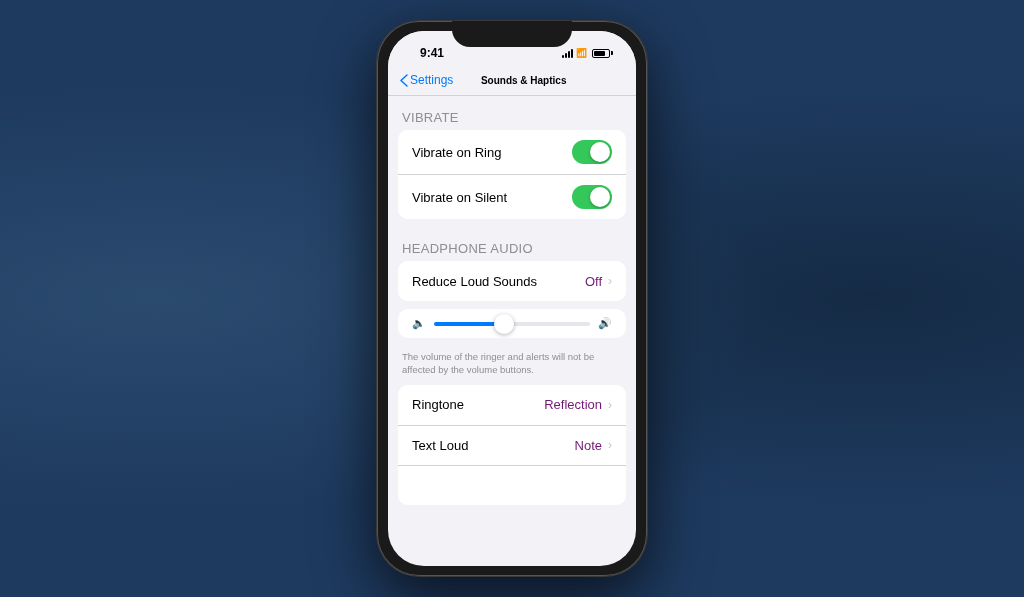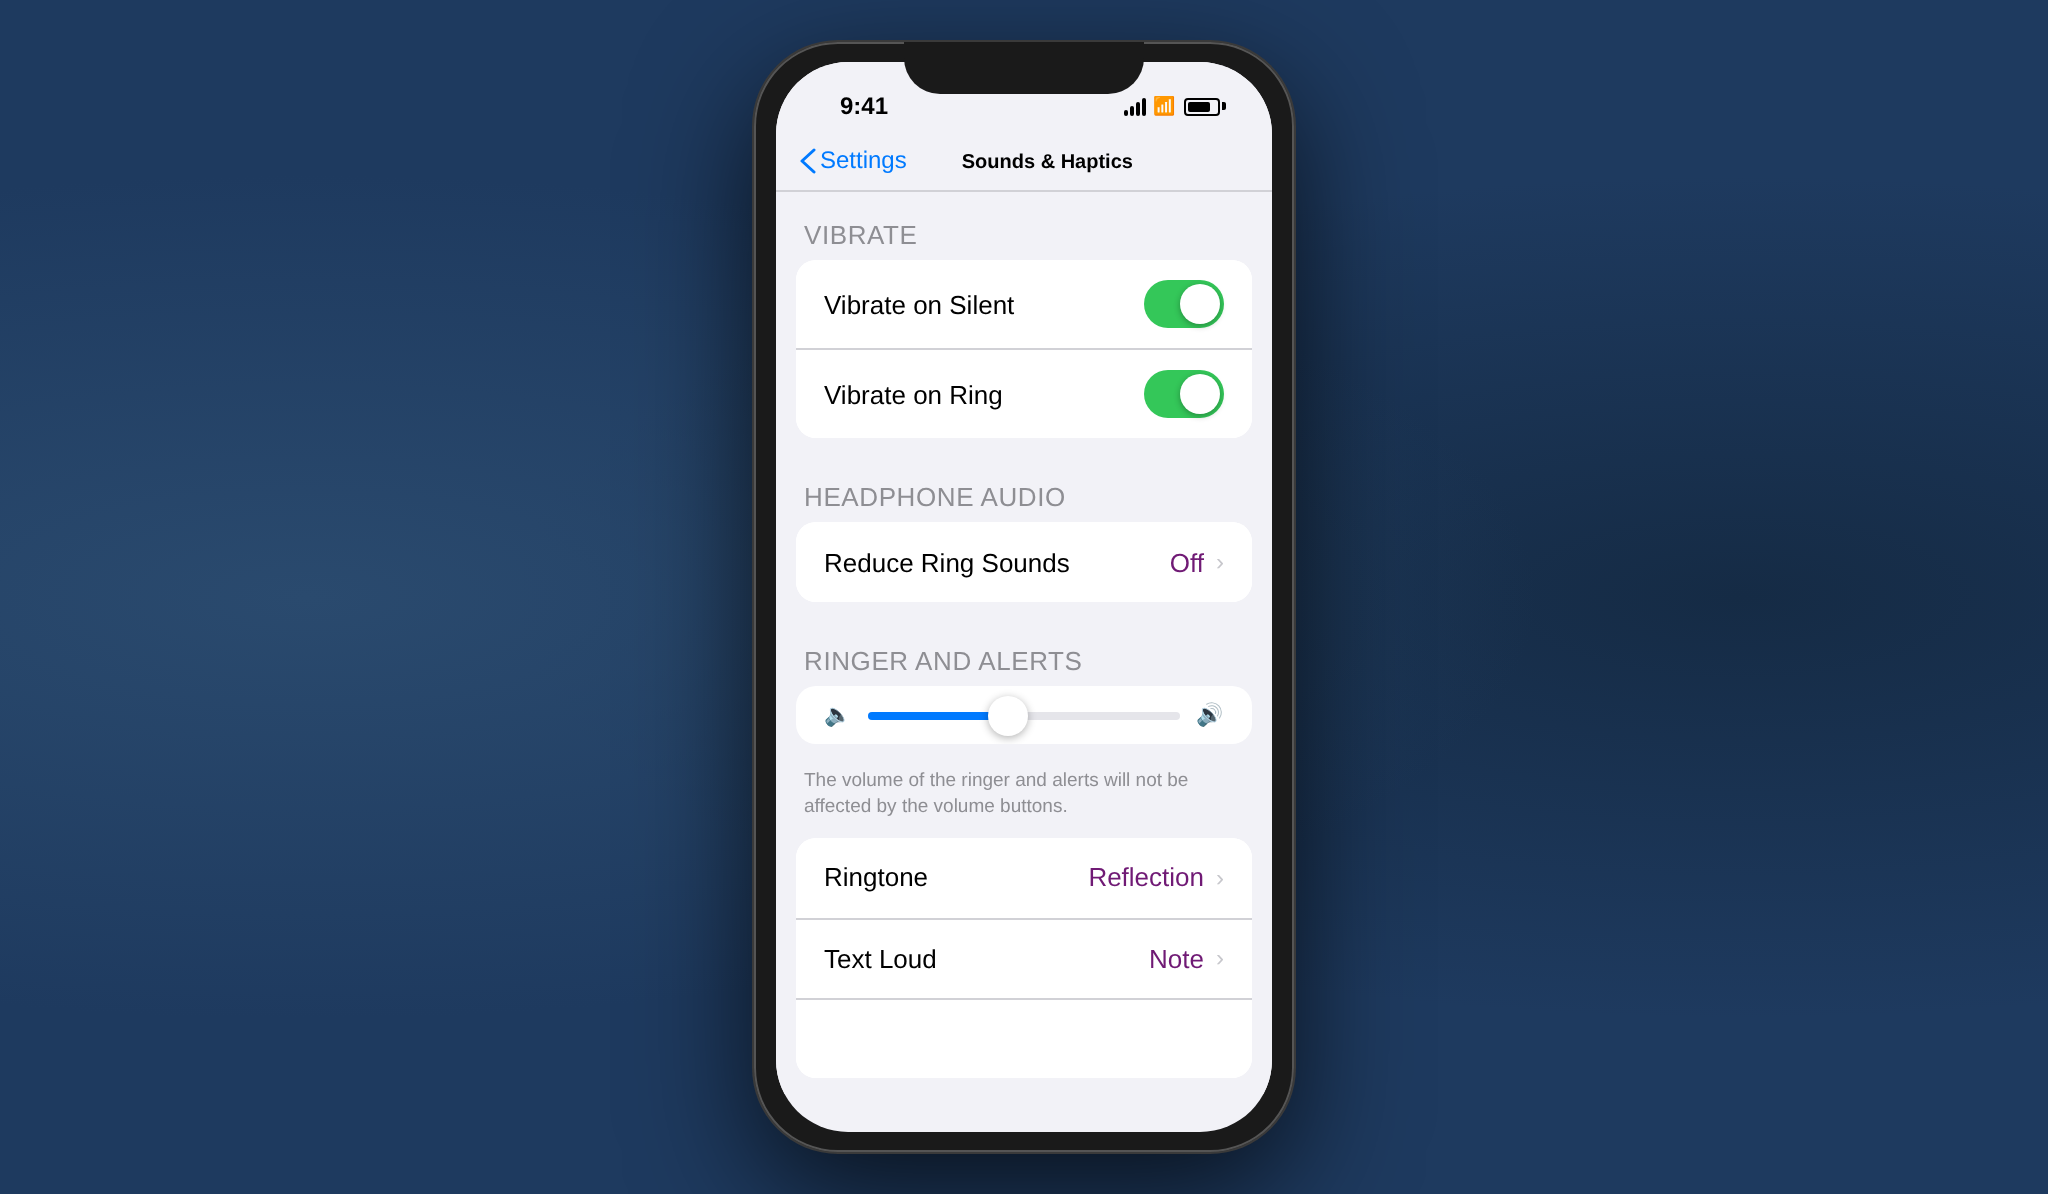--- a/index.html
+++ b/index.html
@@ -168,21 +168,21 @@
       height: 100%;
       width: 80%;
       background: #000;
       border-radius: 1px;
     }
 
     
     .nav-bar {
       background: #f2f2f7;
       display: flex;
-      align-items: flex-end;
+      align-items: center;
       padding: 4px 12px 8px;
       border-bottom: 1px solid #d1d1d6;
     }
 
     .nav-back {
       display: flex;
       align-items: center;
       color: #007aff;
       font-size: 12px;
       gap: 2px;
@@ -375,43 +375,42 @@
           <span>Settings</span>
         </div>
         <div class="nav-title">Sounds &amp; Haptics</div>
       </div>
 
       <div class="content">
 
         <div class="section-header">VIBRATE</div>
         <div class="settings-group">
           <div class="settings-row">
+            <span class="settings-row-label">Vibrate on Ring</span>
+            <div class="toggle on">
+              <div class="toggle-knob"></div>
+            </div>
+          </div>
+          <div class="settings-row">
             <span class="settings-row-label">Vibrate on Silent</span>
             <div class="toggle on">
               <div class="toggle-knob"></div>
             </div>
           </div>
-          <div class="settings-row">
-            <span class="settings-row-label">Vibrate on Ring</span>
-            <div class="toggle on">
-              <div class="toggle-knob"></div>
-            </div>
-          </div>
         </div>
 
         <div class="section-header">HEADPHONE AUDIO</div>
         <div class="settings-group">
           <div class="settings-row">
-            <span class="settings-row-label">Reduce Ring Sounds</span>
+            <span class="settings-row-label">Reduce Loud Sounds</span>
             <span class="settings-row-value">Off</span>
             <span class="chevron">›</span>
           </div>
         </div>
 
-        <div class="section-header">RINGER AND ALERTS</div>
         <div class="settings-group">
           <div class="slider-row">
             <span class="slider-icon">🔈</span>
             <div class="slider-track">
               <div class="slider-fill"></div>
               <div class="slider-thumb"></div>
             </div>
             <span class="slider-icon">🔊</span>
           </div>
         </div>

